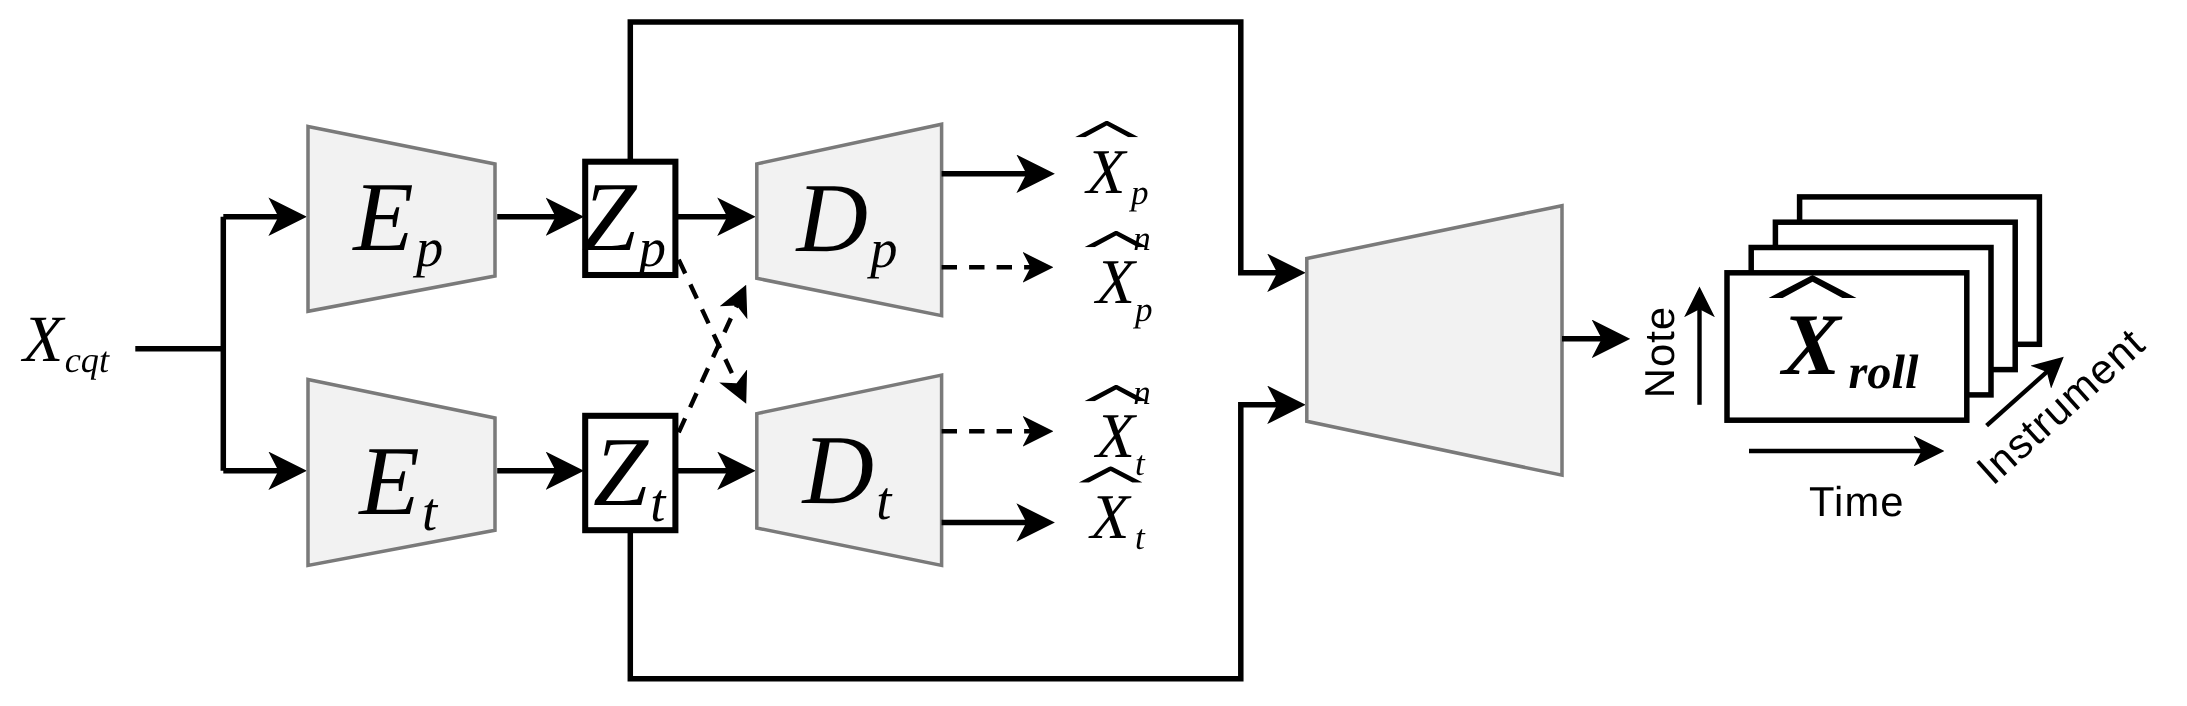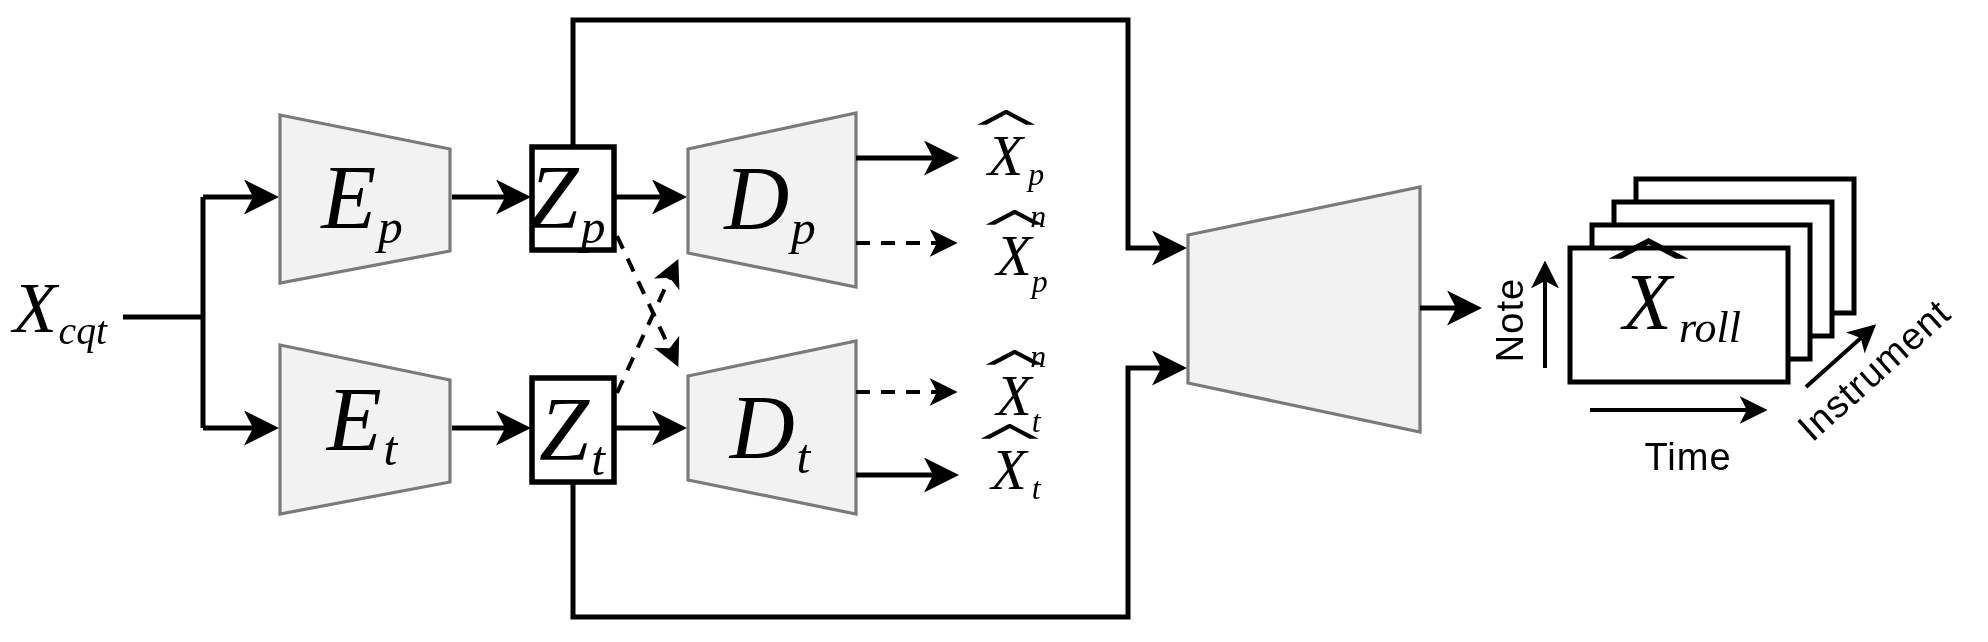--- a/index.html
+++ b/index.html
@@ -40,21 +40,21 @@
     font-family:"Liberation Sans","DejaVu Sans",sans-serif;
     font-style:normal;
     font-size:38px;
     letter-spacing:1px;
   }
   .rot90{transform:translate(-50%,-50%) rotate(-90deg);}
   .rot42{transform:translate(-50%,-50%) rotate(-42deg);}
 
   .sz-block{font-size:90px;}
   .sz-out{font-size:58px;}
-  .sz-in{font-size:72px;}
+  .sz-in{font-size:60px;}
   .sz-droll{font-size:68px;}
   .sz-roll{font-size:80px;}
 
   .sub{font-size:0.55em;position:relative;top:0.3em;margin-left:0.04em;font-style:italic;}
   .subgap{margin-left:0.16em;}
 
   
   .xh{position:relative;display:inline-block;}
   .hat{
     position:absolute;left:52%;top:-0.30em;
@@ -124,21 +124,21 @@
     <path class="axln" d="M1806 387 L1872 328" marker-end="url(#ah)"></path>
   </svg>
 
   <div class="lbl m sz-in" style="left:60px;top:308px;">
     <span class="base">X</span><span class="sub">cqt</span>
   </div>
 
   <div class="lbl m sz-block" style="left:362px;top:198px;">
     <span class="base">E</span><span class="sub">p</span>
   </div>
-  <div class="lbl m sz-block" style="left:362px;top:420px;font-family:Liberation Serif, serif;">
+  <div class="lbl m sz-block" style="left:362px;top:438px;font-family:Liberation Serif, serif;">
     <span class="base">E</span><span class="sub">t</span>
   </div>
 
   <div class="lbl m sz-block" style="left:552px;top:198px;margin-left:15px;">
     <span class="base">Z</span><span class="sub">p</span>
   </div>
   <div class="lbl m sz-block" style="left:572px;top:430px;">
     <span class="base">Z</span><span class="sub">t</span>
   </div>
 
@@ -159,21 +159,21 @@
   </div>
 
   <div class="lbl m sz-out" style="left:1014px;top:396px;">
     <span class="xh"><span class="hat"></span><span class="base">X</span><span class="supr">n</span><span class="subr">t</span></span>
   </div>
 
   <div class="lbl m sz-out" style="left:1016px;top:470px;">
     <span class="xh"><span class="hat"></span><span class="base">X</span></span><span class="sub subgap">t</span>
   </div>
 
-  <div class="lbl m sz-roll" style="left:1682px;top:302px;">
+  <div class="lbl m sz-roll" style="left:1682px;top:314px;font-weight:bold;">
     <span class="xh"><span class="hat"></span><span class="base">X</span></span><span class="sub subgap">roll</span>
   </div>
 
   <div class="lbl axis rot90" style="left:1510px;top:320px;">Note</div>
   <div class="lbl axis" style="left:1688px;top:441px;margin-top:16px;">Time</div>
   <div class="lbl axis rot42" style="left:1874px;top:370px;">Instrument</div>
 
 </div>
 
 </body></html>

